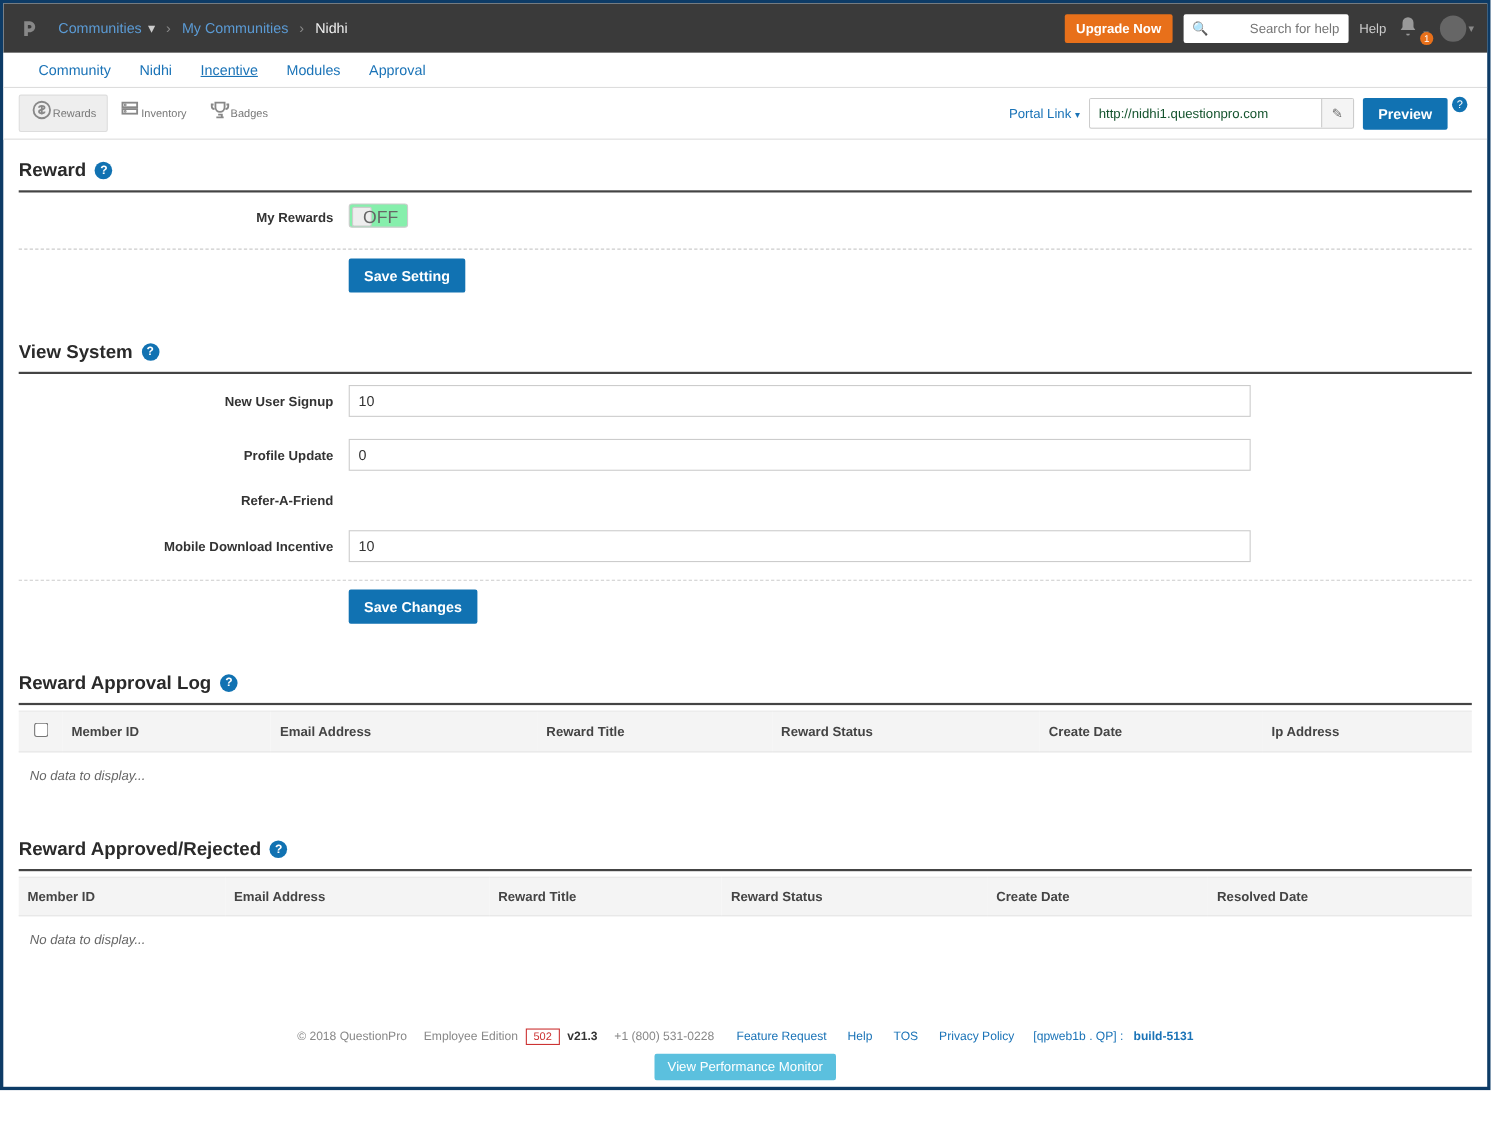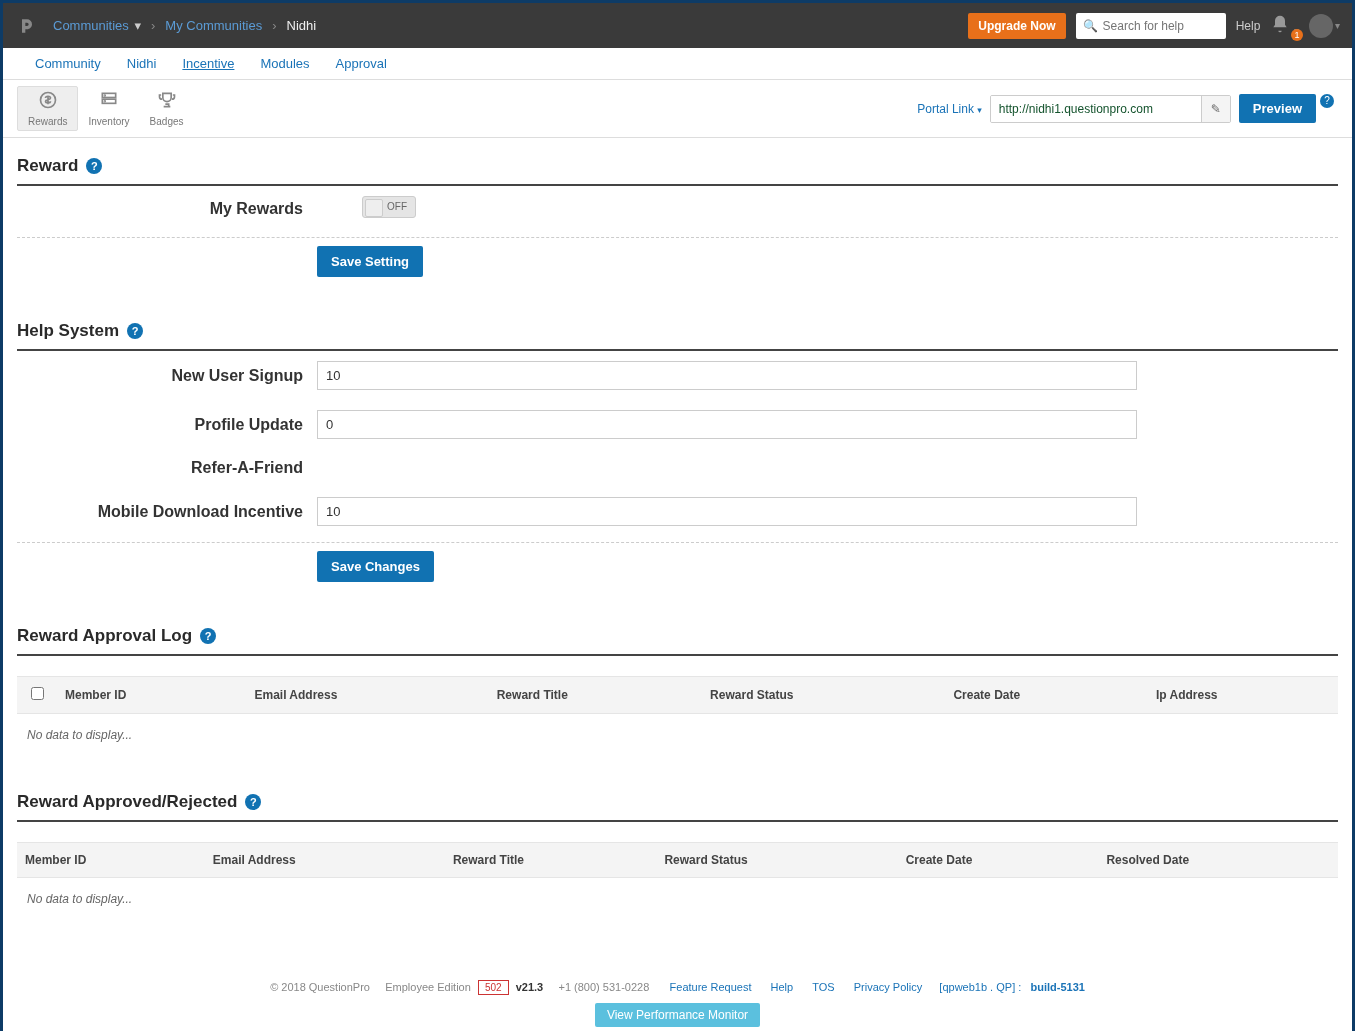--- a/index.html
+++ b/index.html
@@ -34,21 +34,21 @@
     .upgrade-btn {
       background: #e8701a; color: #fff; border: none;
       padding: 6px 10px; font-size: 12px; border-radius: 2px; cursor: pointer;
       font-weight: 600;
     }
     .search-wrap {
       background: #fff; display: flex; align-items: center;
       padding: 4px 8px; border-radius: 2px; width: 150px; height: 26px;
     }
     .search-wrap input {
-      border: none; outline: none; font-size: 12px; width: 100%;
+      border: none; outline: none; font-size: 12px; width: 100%; text-align: right;
     }
     .search-icon { color: #888; margin-right: 4px; font-size: 12px; }
     .help-link { color: #ccc; font-size: 12px; }
     .bell-wrap { position: relative; color: #888; }
     .bell-badge {
       position: absolute; bottom: -4px; right: -4px;
       background: #e8701a; color: #fff; font-size: 9px;
       border-radius: 50%; width: 12px; height: 12px;
       display: flex; align-items: center; justify-content: center;
     }
@@ -63,21 +63,21 @@
     }
     .main-nav a { color: #1a73b7; font-size: 13px; text-decoration: none; cursor: pointer; }
     .main-nav a.active { text-decoration: underline; font-weight: 400; }
 
     
     .subnav {
       display: flex; align-items: center; padding: 6px 14px;
       border-bottom: 1px solid #ddd; background: #fff;
     }
     .subnav-item {
-      display: flex; flex-direction: column; align-items: center;
+      display: flex; flex-direction: row; align-items: center;
       padding: 3px 10px; font-size: 10px; color: #777; cursor: pointer;
       border-radius: 2px;
     }
     .subnav-item.active { background: #eee; border: 1px solid #ddd; }
     .subnav-icon { font-size: 18px; color: #888; margin-bottom: 1px; }
     .subnav-right {
       margin-left: auto; display: flex; align-items: center; gap: 8px;
     }
     .portal-link-label { font-size: 12px; color: #1a73b7; cursor: pointer; margin-left: 14px; }
     .portal-url-wrap {
@@ -114,27 +114,27 @@
     .help-icon {
       background: #1172b2; color: #fff; border-radius: 50%;
       width: 16px; height: 16px; font-size: 11px; font-weight: bold;
       display: inline-flex; align-items: center; justify-content: center;
     }
     .form-row {
       display: flex; align-items: center; padding: 10px 0;
     }
     .form-label {
       width: 300px; text-align: right; padding-right: 14px;
-      font-size: 16px; font-weight: 600; color: #333;
+      font-size: 12px; font-weight: 600; color: #333;
     }
     .form-control { flex: 1; }
     .toggle-off {
-      display: inline-block; background: #e5e5e5; border: 1px solid #ccc;
+      display: inline-block; background: #86efac; border: 1px solid #ccc;
       border-radius: 3px; width: 54px; height: 22px; position: relative;
-      font-size: 10px; color: #666; margin-left: 45px;
+      font-size: 16px; color: #666;
     }
     .toggle-off::before {
       content: ''; position: absolute; left: 2px; top: 2px;
       width: 16px; height: 16px; background: #eee; border: 1px solid #ccc;
       border-radius: 2px;
     }
     .toggle-off span { position: absolute; right: 8px; top: 4px; }
     .dotted-divider {
       border-top: 1px dashed #ccc; margin: 6px 0;
     }
@@ -145,21 +145,21 @@
     }
     .btn-row { padding-left: 300px; margin: 8px 0; }
     .input-text {
       width: 820px; border: 1px solid #ccc; padding: 6px 8px;
       font-size: 13px; color: #333; outline: none;
     }
     .section-gap { height: 36px; }
 
     
     .table {
-      width: 100%; border-collapse: collapse; margin-top: 20px;
+      width: 100%; border-collapse: collapse; margin-top: 5px;
     }
     .table thead th {
       background: #f4f4f4; padding: 10px 8px; font-size: 12px;
       color: #444; font-weight: 700; text-align: left;
       border-top: 1px solid #e5e5e5; border-bottom: 1px solid #e5e5e5;
     }
     .table .checkbox-col { width: 40px; text-align: center; }
     .no-data {
       padding: 14px 10px; font-style: italic; color: #666; font-size: 12px;
     }
@@ -286,21 +286,21 @@
     </div>
   </div>
   <div class="dotted-divider"></div>
   <div class="btn-row">
     <button class="btn-primary">Save Setting</button>
   </div>
 
   <div class="section-gap"></div>
 
   <div class="section-title">
-    <span>Help System</span>
+    <span>View System</span>
     <span class="help-icon">?</span>
   </div>
   <div class="form-row">
     <div class="form-label">New User Signup</div>
     <div class="form-control">
       <input class="input-text" value="10" style="">
     </div>
   </div>
   <div class="form-row">
     <div class="form-label">Profile Update</div>

